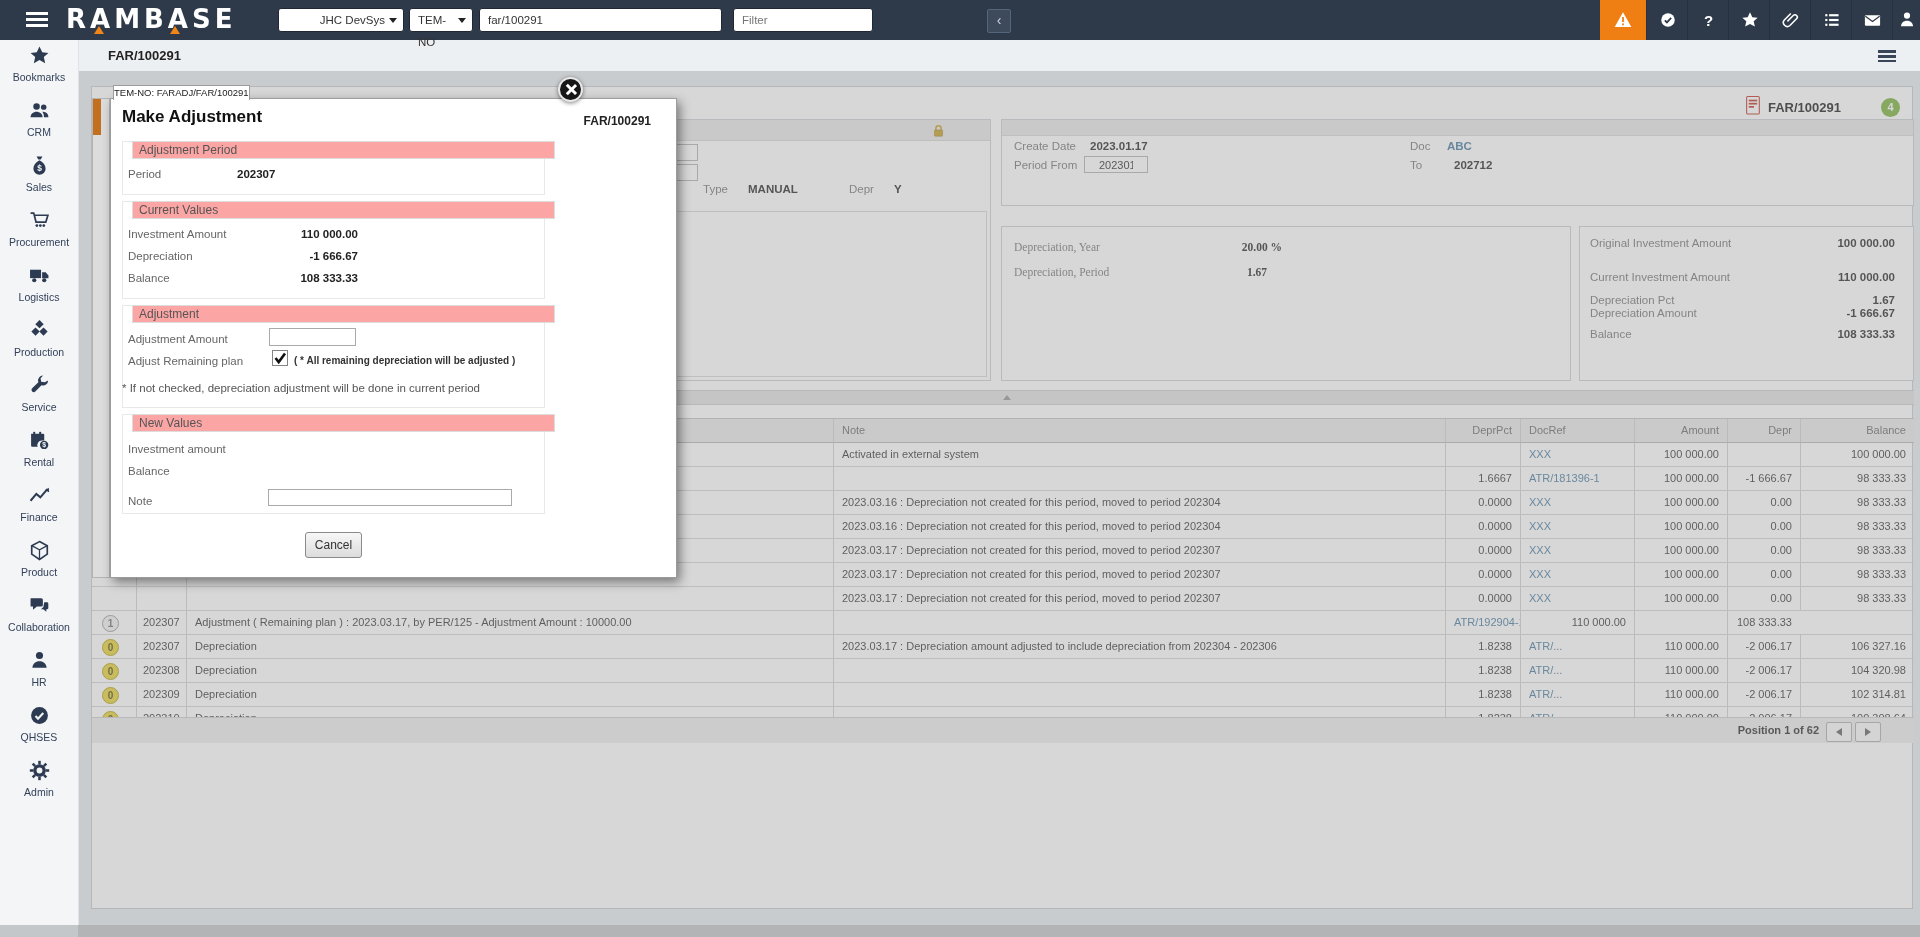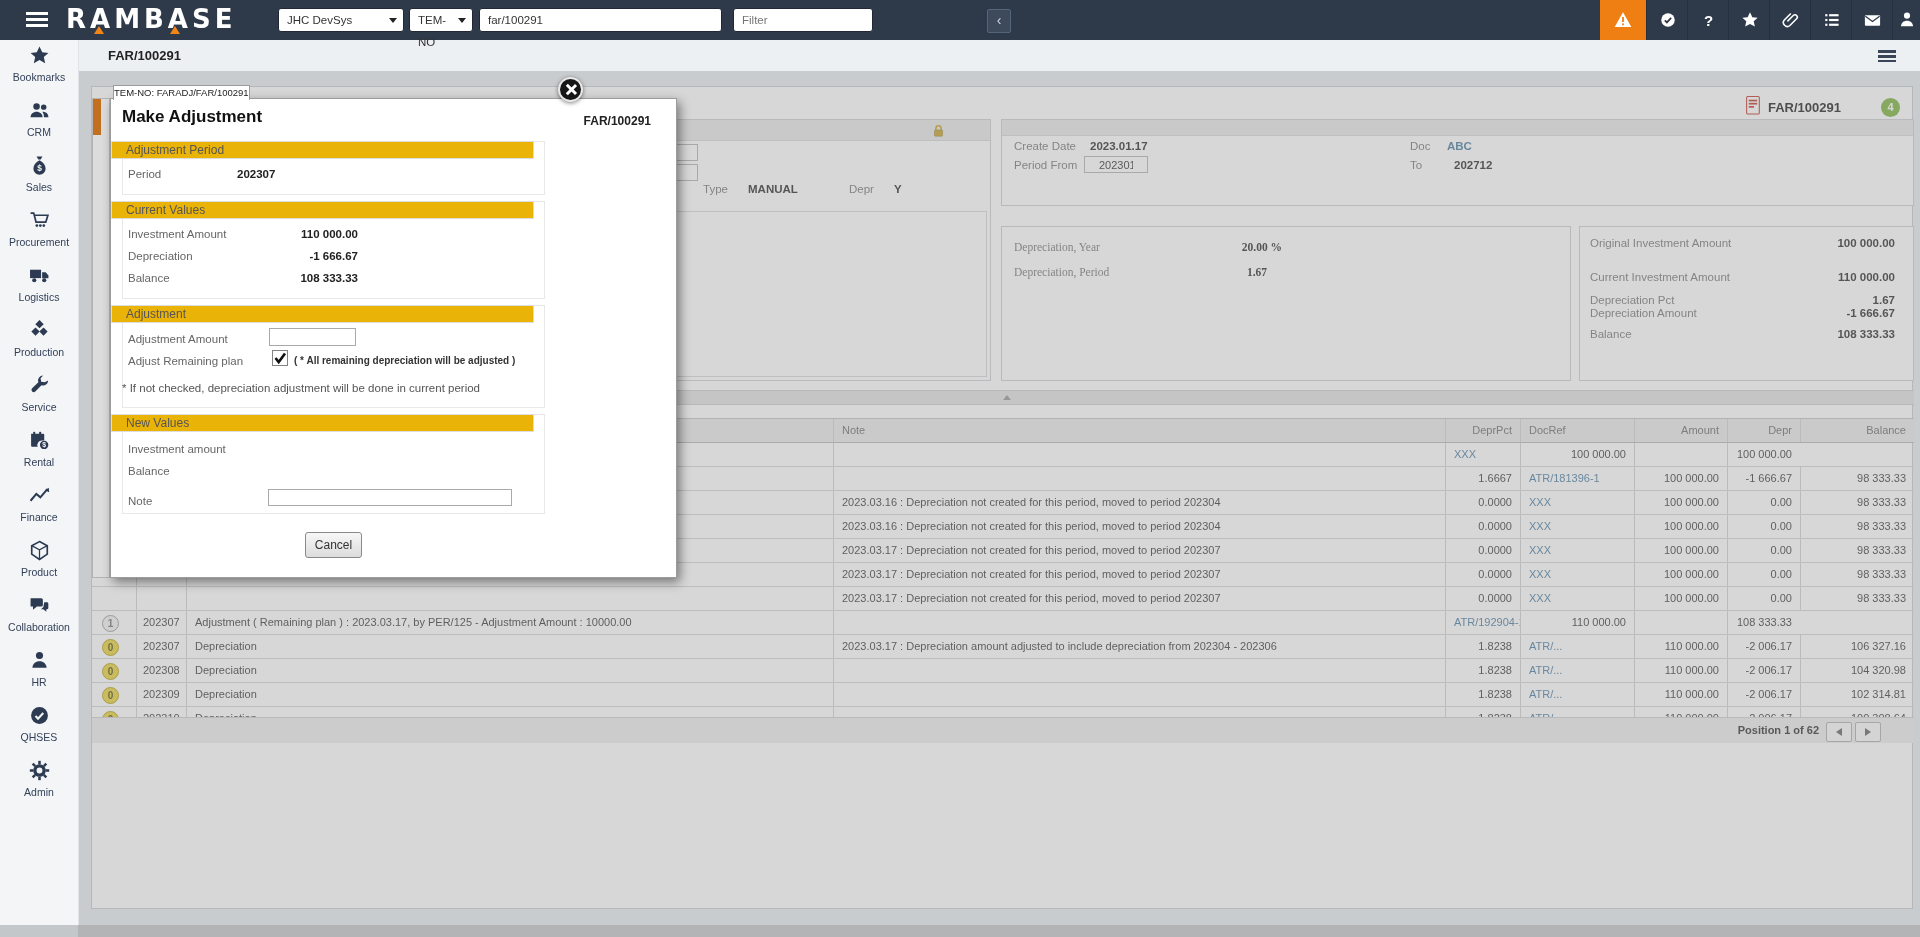--- a/index.html
+++ b/index.html
@@ -58,21 +58,21 @@
   .overlay{position:absolute;left:78px;top:71px;width:1842px;height:866px;background:rgba(150,150,150,0.38);z-index:40;}
   .modal{position:absolute;left:110px;top:98px;width:567px;height:480px;background:#fff;border:1px solid #9c9c9c;box-shadow:3px 4px 10px rgba(0,0,0,0.45);z-index:60;box-sizing:border-box;}
   .modal-tab{position:absolute;left:113px;top:85px;height:14px;background:#fff;border:1px solid #9c9c9c;border-bottom:none;font-size:9.5px;color:#222;padding:0 0;line-height:14px;z-index:61;}
   .modal-strip{position:absolute;left:92px;top:98px;width:18px;height:480px;background:#dcdcdc;border:1px solid #b4b4b4;box-sizing:border-box;z-index:59;}
   .modal-strip i{position:absolute;left:0;top:0;width:8px;height:36px;background:#c2701f;}
   .modal-close{position:absolute;left:558px;top:77px;width:25px;height:25px;border-radius:50%;background:#161616;border:2px solid #e8e8e8;box-shadow:0 1px 4px rgba(0,0,0,.5);z-index:62;cursor:pointer;box-sizing:border-box;}
   .modal-close span{position:absolute;left:10px;top:4px;width:2.6px;height:13px;background:#fff;}
   .mx1{transform:rotate(45deg);} .mx2{transform:rotate(-45deg);}
   .m-title{position:absolute;left:11px;top:8px;font-size:17px;font-weight:bold;color:#111;}
   .m-docid{position:absolute;right:25px;top:15px;font-size:12px;font-weight:bold;color:#222;}
-  .m-bar{position:absolute;left:0;width:423px;height:18px;background:#eab308;border:1px solid #ddd;box-sizing:border-box;font-size:12px;color:#555;line-height:16px;padding-left:14px;}
+  .m-bar{position:absolute;left:21px;width:423px;height:18px;background:#fca5a5;border:1px solid #ddd;box-sizing:border-box;font-size:12px;color:#555;line-height:16px;padding-left:6px;}
   .m-group{position:absolute;left:11px;width:423px;border:1px solid #e8e8e8;box-sizing:border-box;}
   .m-label{position:absolute;font-size:11.5px;color:#666;white-space:nowrap;}
   .m-value{position:absolute;font-size:11.5px;color:#222;font-weight:600;white-space:nowrap;}
   .m-input{position:absolute;border:1px solid #a9a9a9;background:#fff;box-sizing:border-box;font-size:11px;padding:0 4px;outline:none;font-family:inherit;}
   .m-check{position:absolute;width:16px;height:16px;border:1px solid #848484;background:#fff;box-sizing:border-box;cursor:pointer;}
   .m-note{position:absolute;font-size:11.5px;color:#555;white-space:nowrap;}
   .m-cancel{position:absolute;left:194px;top:433px;width:57px;height:26px;background:linear-gradient(#f7f7f7,#dcdcdc);border:1px solid #8a8a8a;border-radius:3px;font-size:12px;color:#333;font-family:inherit;cursor:pointer;}
   .bottom-strip{position:absolute;left:0;top:925px;width:1920px;height:12px;background:#c3c7ca;}
   .docbadge-count{position:absolute;width:19px;height:19px;border-radius:50%;background:#7cb342;color:#fff;font-size:11px;font-weight:bold;text-align:center;line-height:19px;}
 </style>
@@ -84,21 +84,21 @@
   <div class="topbar">
     <div class="abs" style="left:26px;top:12px;cursor:pointer;">
       <span style="display:block;width:22px;height:2.6px;background:#fff;margin-bottom:3.4px;"></span>
       <span style="display:block;width:22px;height:2.6px;background:#fff;margin-bottom:3.4px;"></span>
       <span style="display:block;width:22px;height:2.6px;background:#fff;"></span>
     </div>
     <div class="logo">RAMBASE</div>
     <i class="tri" style="left:94px;top:26px;"></i>
     <i class="tri" style="left:170px;top:26px;"></i>
 
-    <div class="tb-field tb-select" style="left:278px;width:126px;">
+    <div class="tb-field tb-select" style="left:278px;width:126px;text-align:right;">
       <span>JHC DevSys</span>
       <i class="tb-caret"></i>
     </div>
     <div class="tb-field tb-select" style="left:409px;width:64px;">
       <span>TEM-NO</span>
       <i class="tb-caret"></i>
     </div>
     <input class="tb-field tb-input" style="left: 479px; width: 243px;" value="far/100291">
     <input class="tb-field tb-input" style="left: 733px; width: 140px; color: rgb(136, 136, 136);" placeholder="Filter">
     <div class="backbtn">‹</div>
@@ -359,20 +359,21 @@
           <div class="c-docref">DocRef</div>
           <div class="c-num">Amount</div>
           <div class="c-num">Depr</div>
           <div class="c-num">Balance</div>
         </div>
 
         <div class="trow">
           <div></div>
           <div class="c-period"></div>
           <div class="c-desc"></div>
+          <div class="c-note">Activated in external system</div>
           <div class="c-num"></div>
           <div class="c-docref link">XXX</div>
           <div class="c-num">100 000.00</div>
           <div class="c-num"></div>
           <div class="c-num">100 000.00</div>
         </div>
         <div class="trow">
           <div></div>
           <div class="c-period"></div>
           <div class="c-desc"></div>

